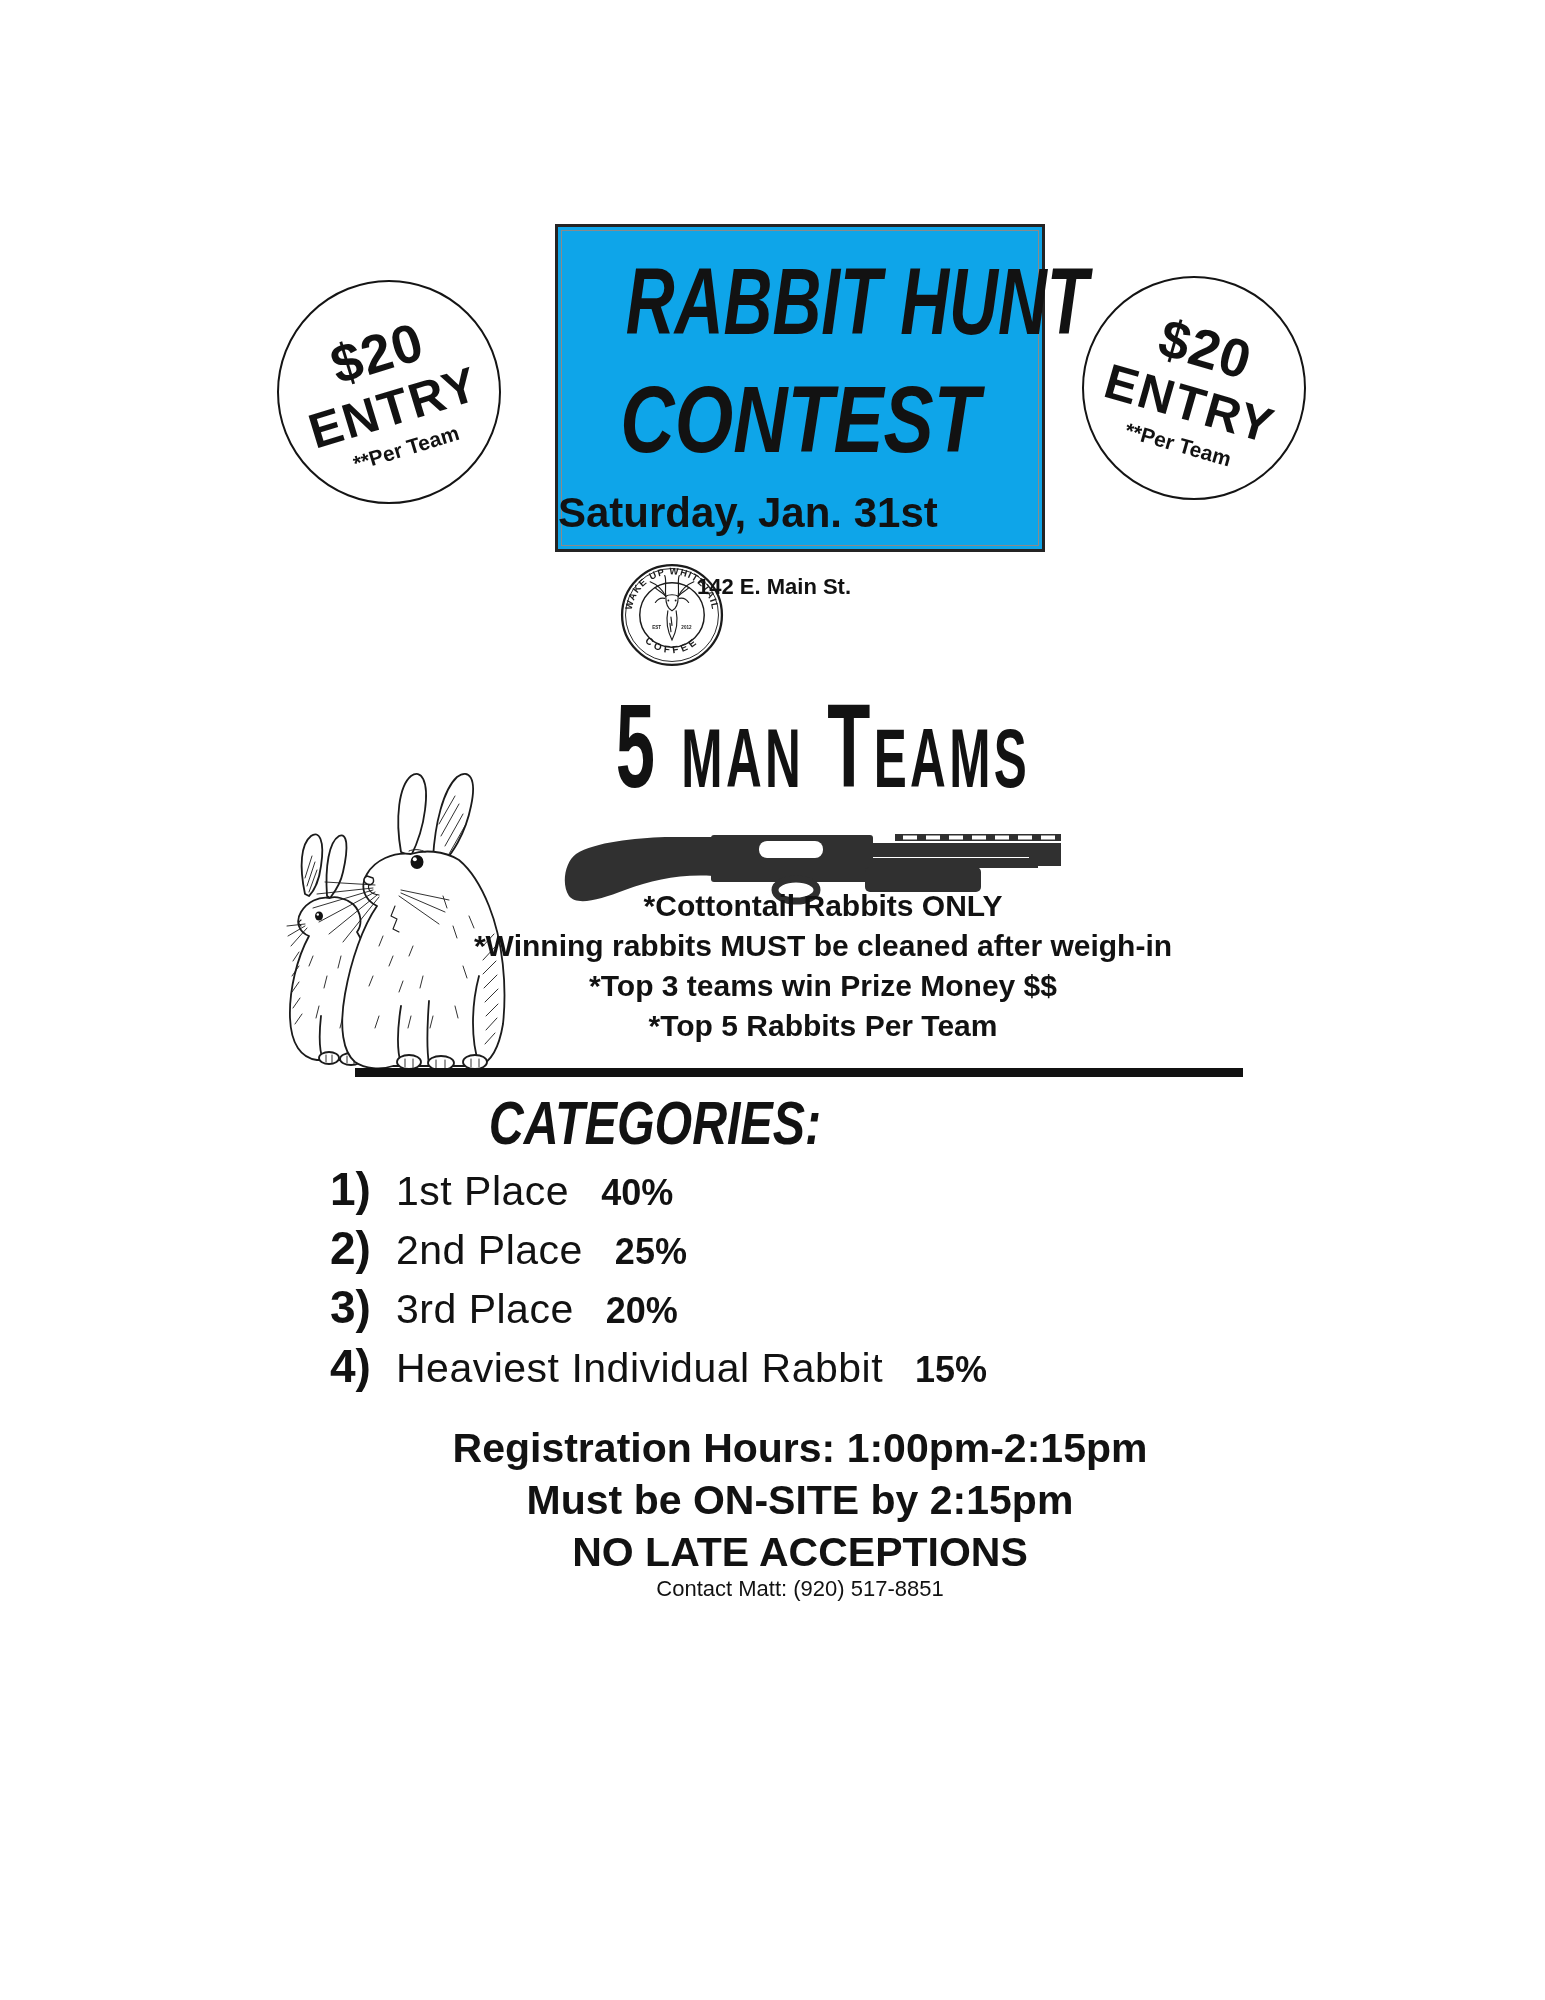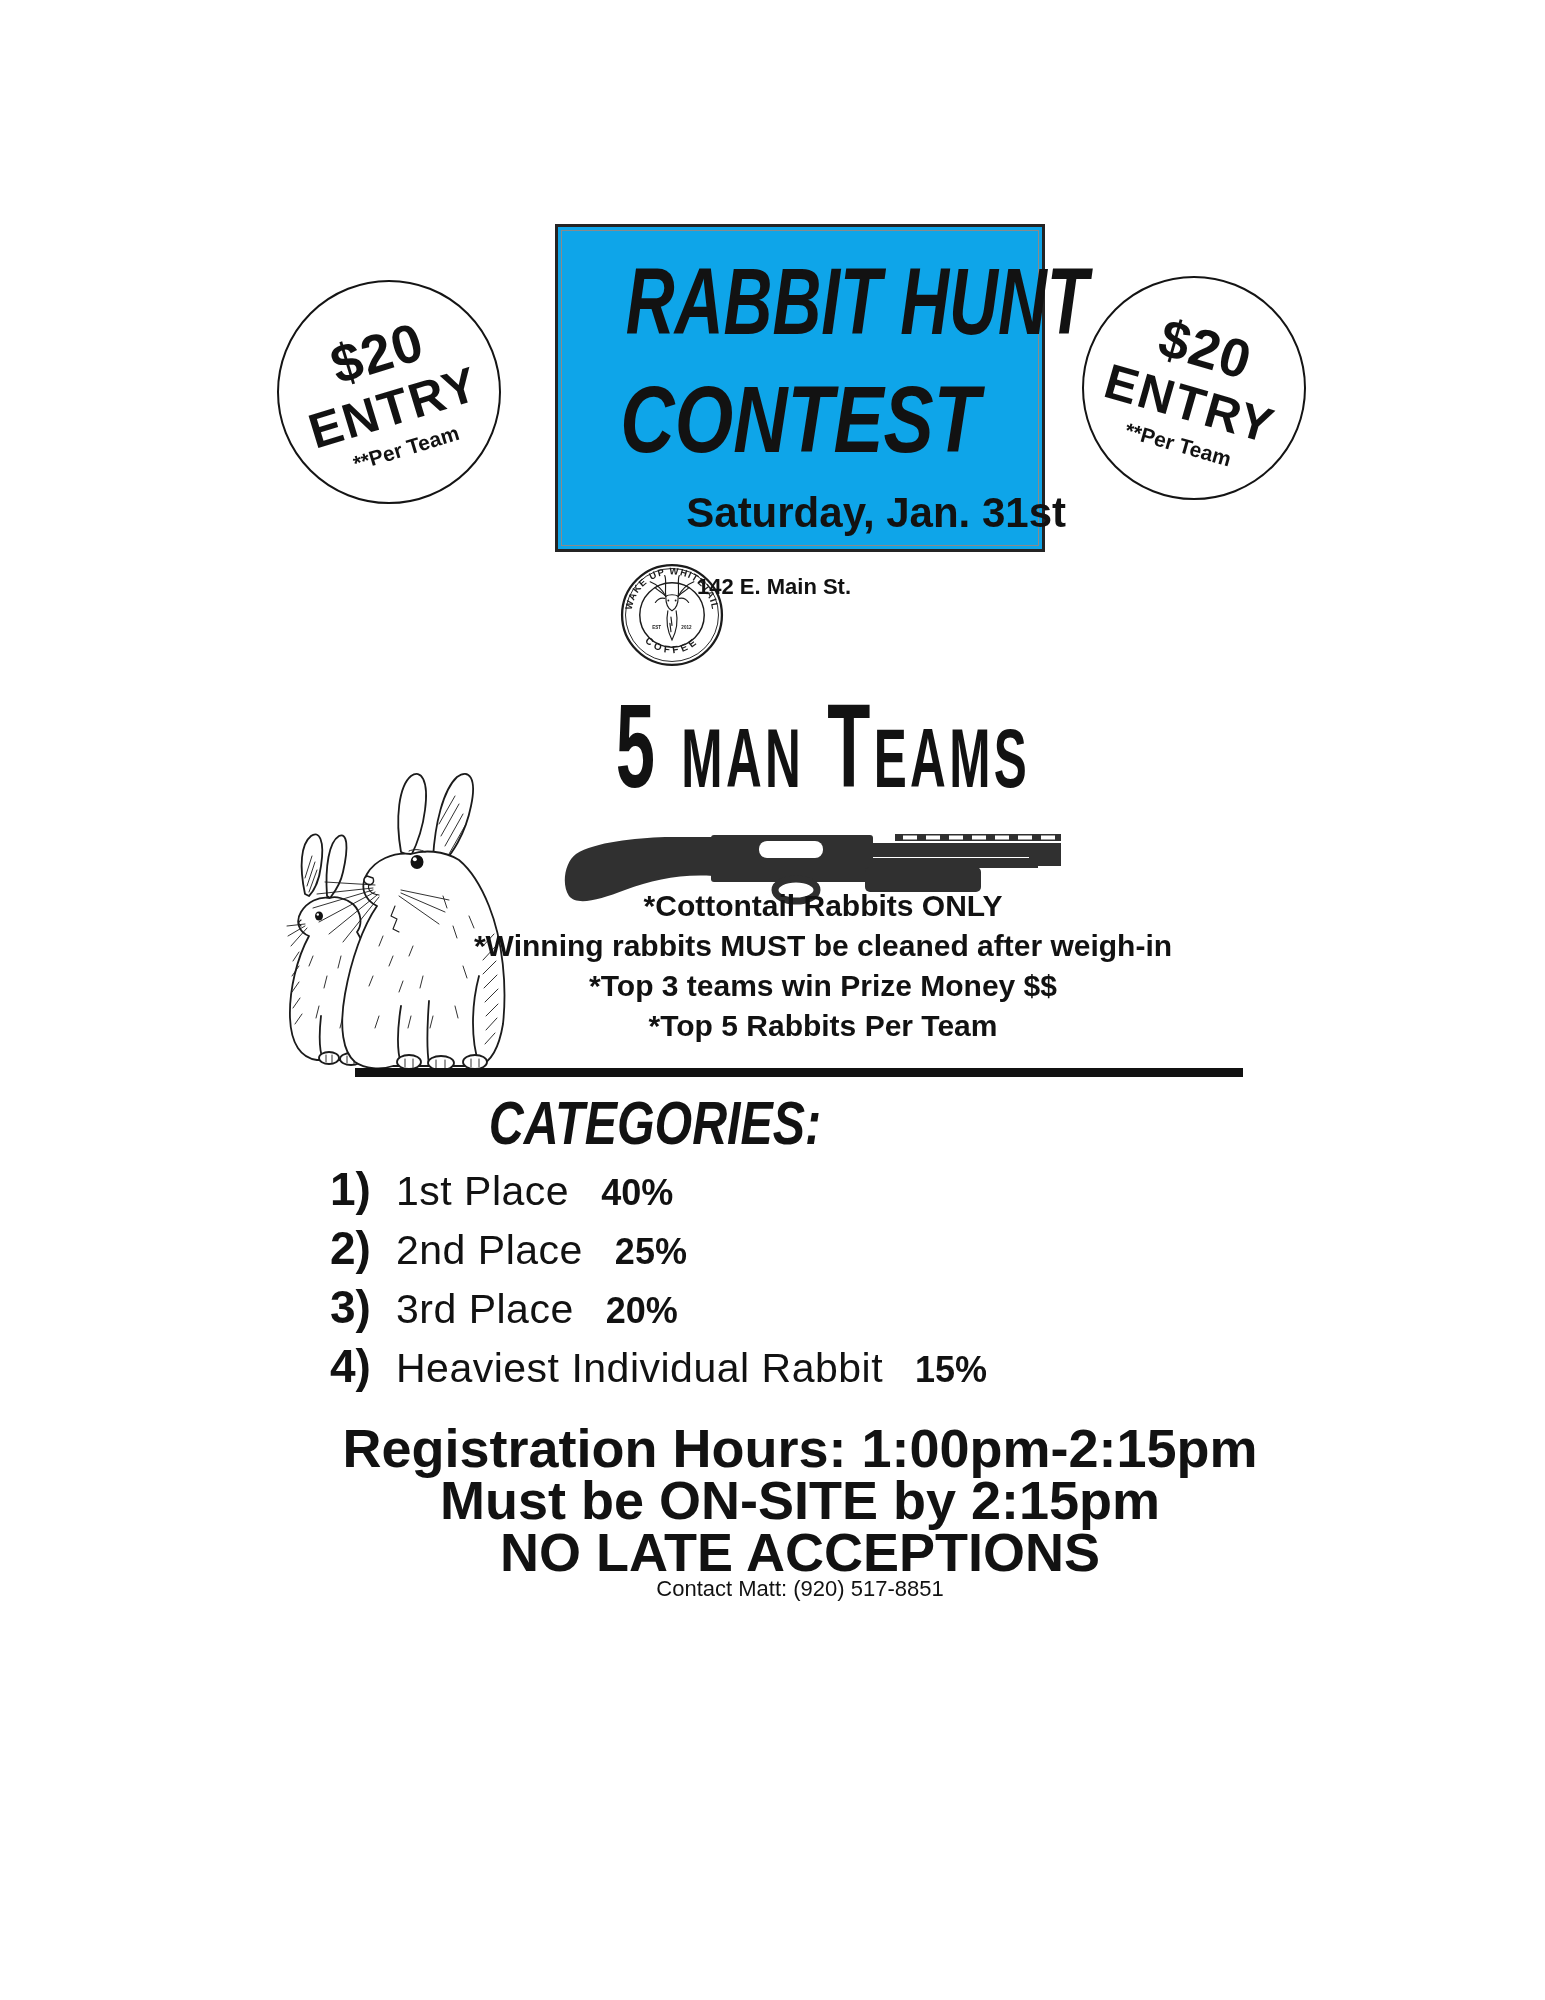--- a/index.html
+++ b/index.html
@@ -24,22 +24,22 @@
   
   .title-box{
     position:absolute;left:555px;top:224px;width:484px;height:322px;
     border:3px solid #242424;background:#0ea5e9;text-decoration:underline;
   }
   .title-inner{position:absolute;inset:3px;border:1.5px solid #8a8a8a;pointer-events:none;}
   .title-line{position:absolute;width:100%;text-align:center;
     font-weight:700;font-style:italic;font-size:94px;line-height:1;white-space:nowrap;}
   .title-line1{top:28px;transform:scaleX(0.72);}
   .title-line2{top:146px;transform:scaleX(0.80);}
-  .title-date{position:absolute;top:262px;width:100%;text-align:right;
-    font-weight:700;font-size:42px;margin-left:24px;}
+  .title-date{position:absolute;top:262px;width:100%;text-align:left;
+    font-weight:700;font-size:42px;}
   
   .seal{position:absolute;left:620px;top:563px;width:104px;height:104px;}
   .address{position:absolute;left:697px;top:566px;width:320px;
     font-weight:700;font-size:22px;line-height:42px;}
   
   .teams{
     position:absolute;top:686px;left:823px;white-space:nowrap;
     font-family:"Liberation Sans","DejaVu Sans",sans-serif;
     font-variant:small-caps;font-weight:700;font-size:84px;letter-spacing:4px;line-height:1;
     transform:translateX(-50%) scale(0.84,1.42);transform-origin:top center;
@@ -61,21 +61,21 @@
     transform:translateX(-50%) scaleX(0.78);transform-origin:top center;
   }
   .cat-list{position:absolute;left:330px;top:1148px;}
   .cat-item{display:flex;align-items:baseline;height:59px;}
   .cat-num{font-size:46px;font-weight:700;min-width:66px;}
   .cat-label{font-size:41px;font-weight:400;letter-spacing:0.5px;margin-top:20px;}
   .cat-pct{font-size:36px;font-weight:700;margin-left:32px;}
   
   .registration{
     position:absolute;left:800px;top:1422px;transform:translateX(-50%);
-    text-align:center;font-weight:700;font-size:54px;line-height:52px;white-space:nowrap;
+    text-align:center;font-weight:700;font-size:41px;line-height:52px;white-space:nowrap;
   }
   .contact{
     position:absolute;left:800px;top:1576px;transform:translateX(-50%);
     text-align:right;font-weight:400;font-size:22px;white-space:nowrap;
   }
   svg text{font-family:"Liberation Sans","DejaVu Sans",sans-serif;}
 </style>
 </head>
 <body>
 

